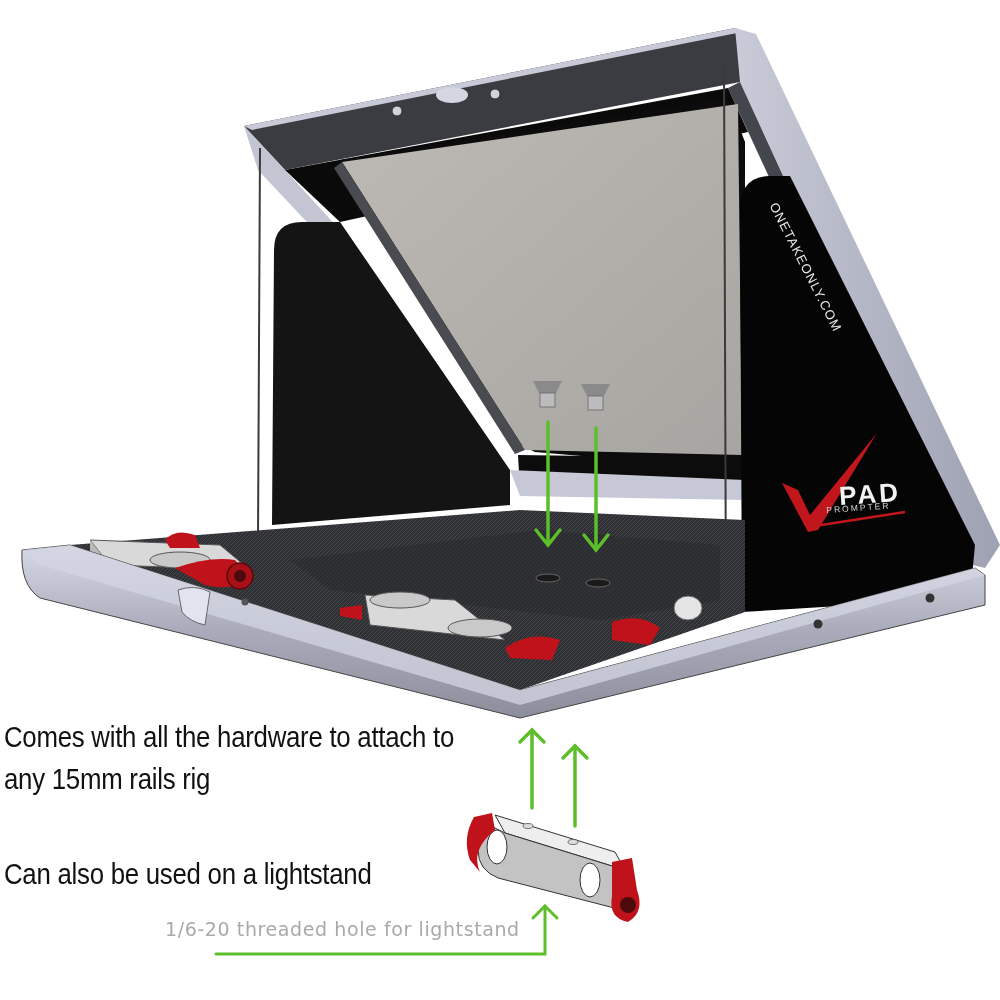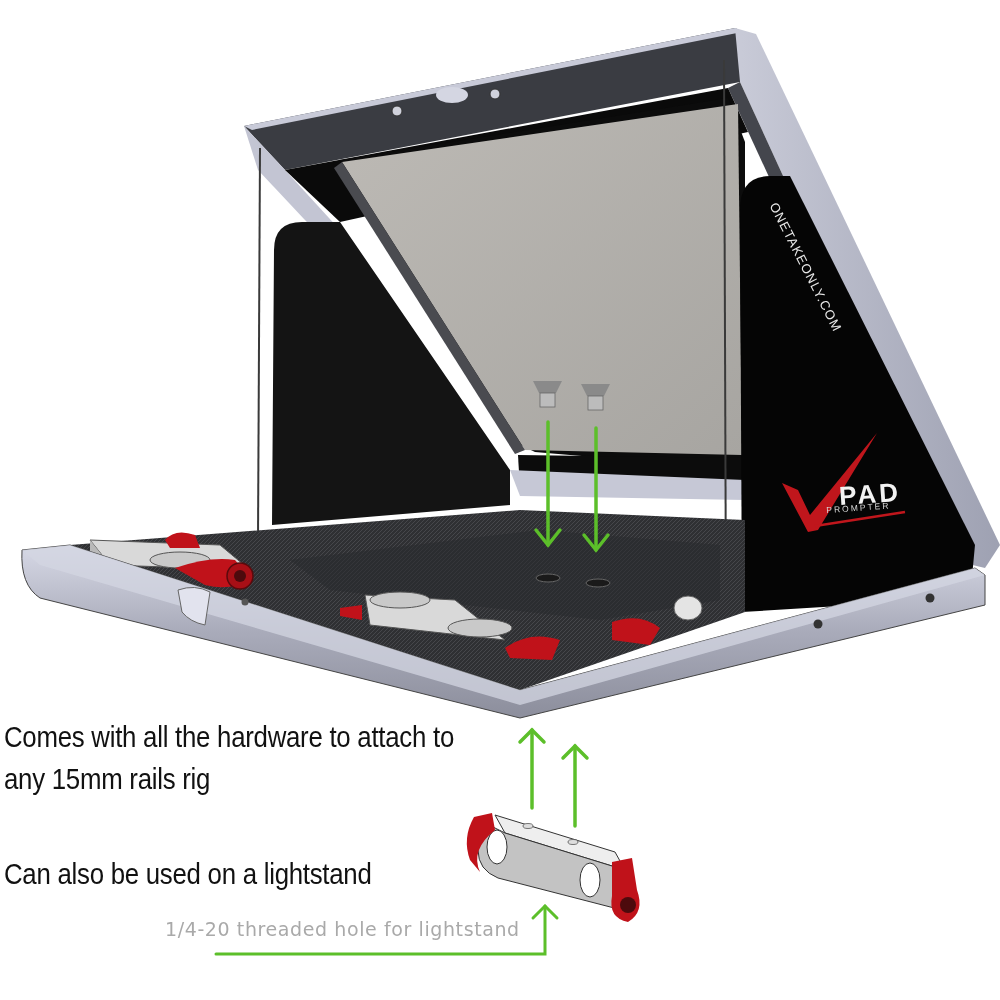--- a/index.html
+++ b/index.html
@@ -147,14 +147,14 @@
     <path d="M782 483 L798 490 L810 515 L877 433 L818 530 L808 532 Z" fill="#c0161c"></path>
     <path d="M815 526 L905 512" stroke="#c0161c" stroke-width="2.5"></path>
   </svg>
 
   <div class="brand-url">ONETAKEONLY.COM</div>
   <div class="logo-pad">PAD</div>
   <div class="logo-sub">PROMPTER</div>
 
   <div class="caption cap1">Comes with all the hardware to attach to any 15mm rails rig</div>
   <div class="caption cap2">Can also be used on a lightstand</div>
-  <div class="note">1/4-20 threaded hole for lightstand</div>
+  <div class="note">1/6-20 threaded hole for lightstand</div>
 </div>
 
 </body></html>

